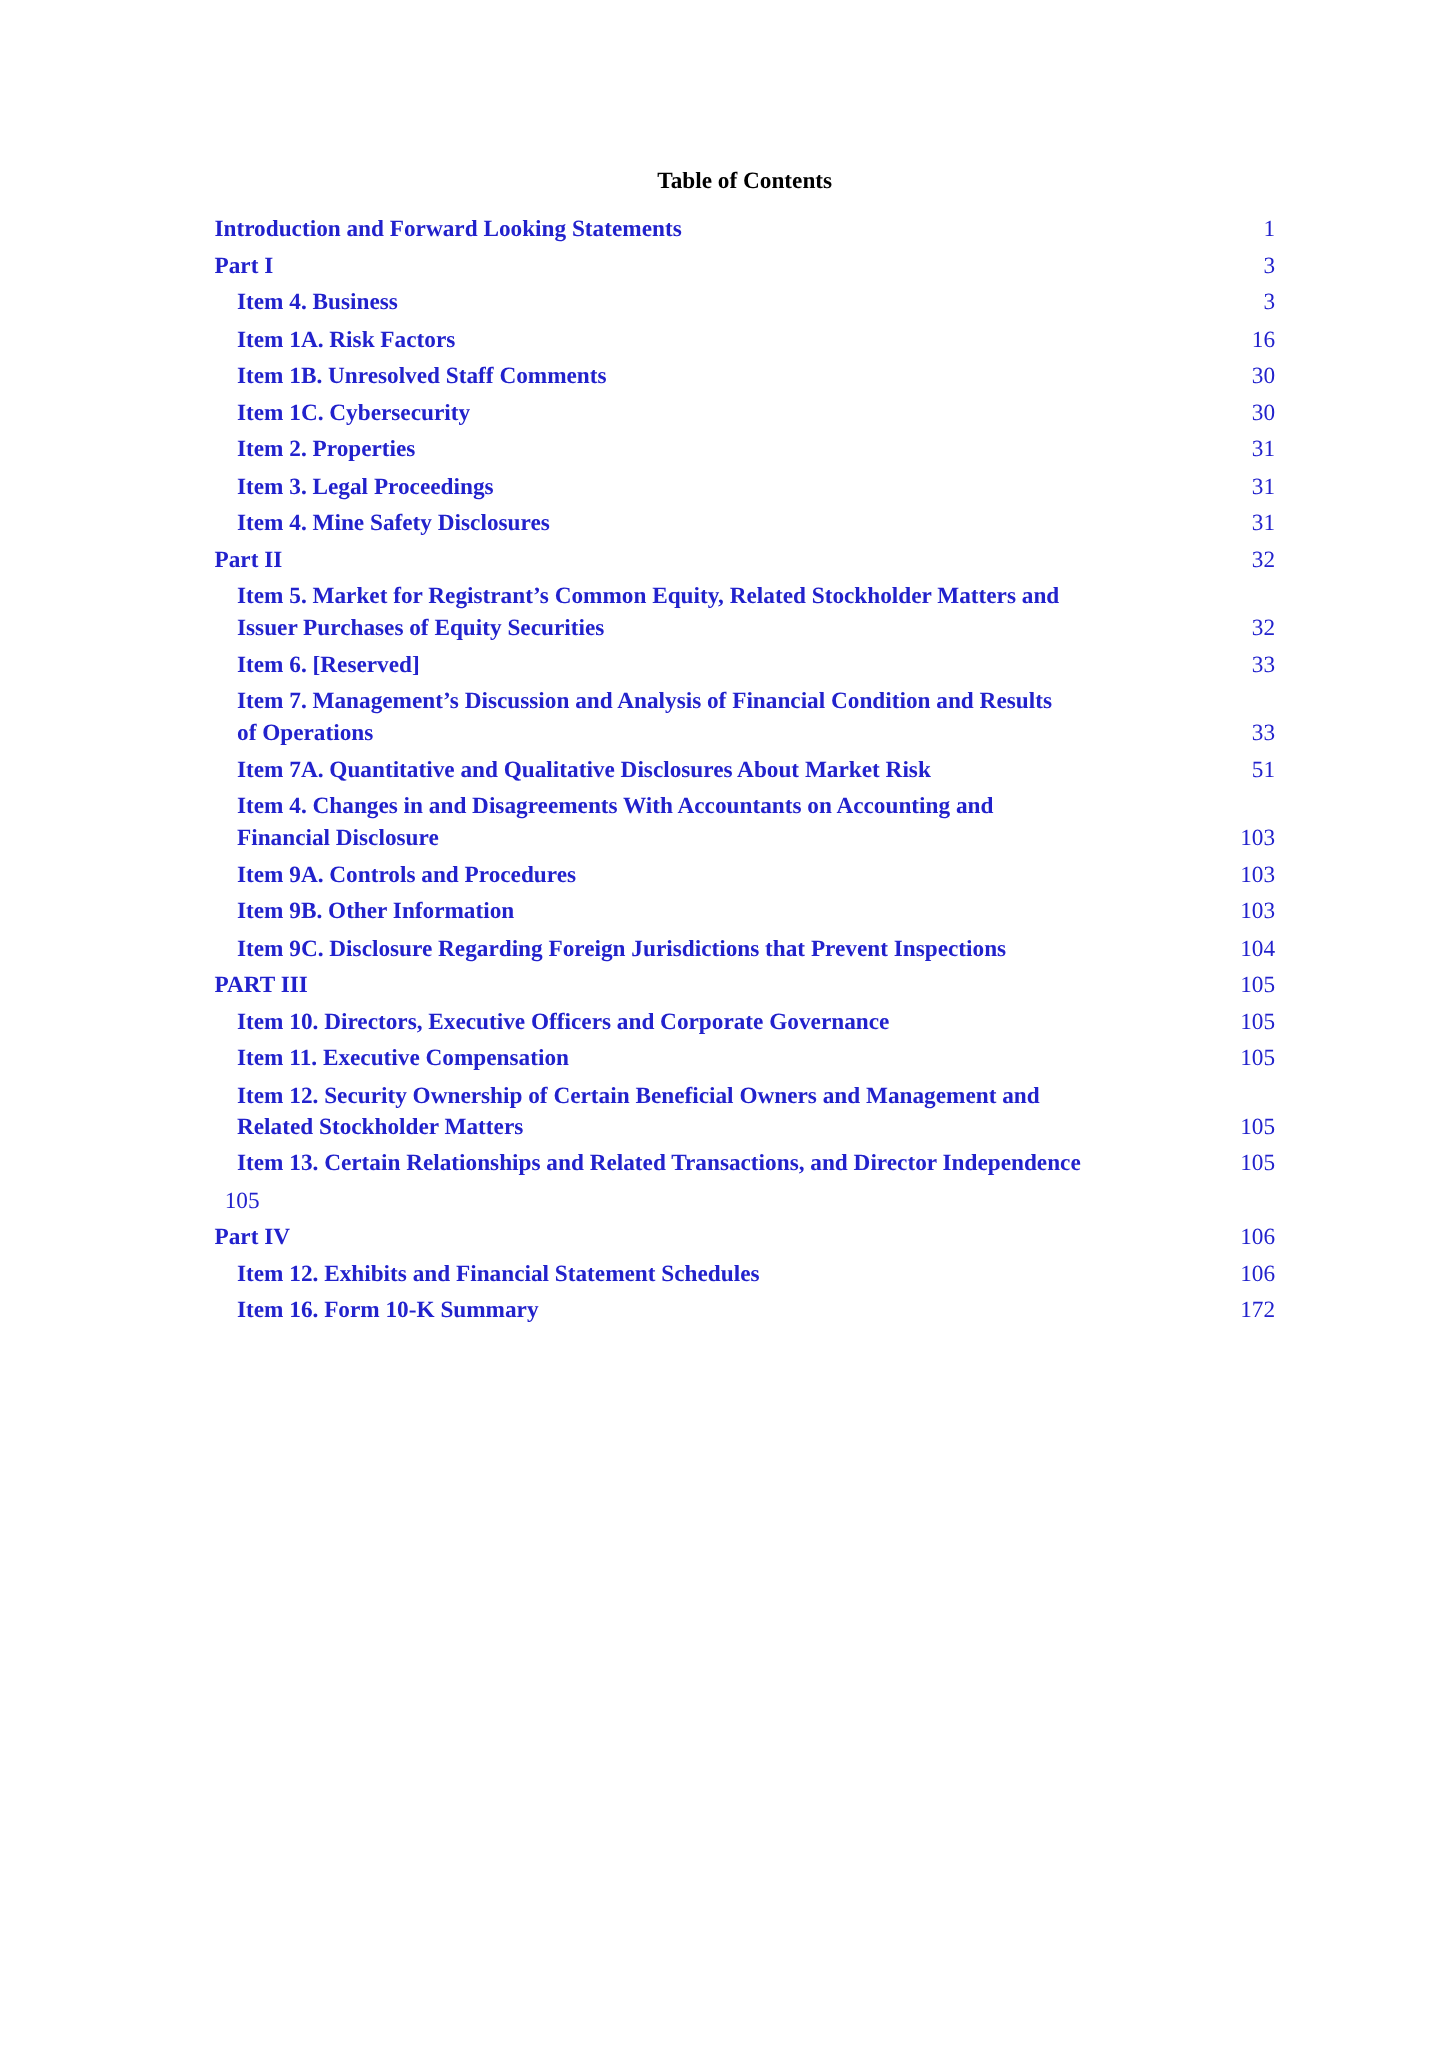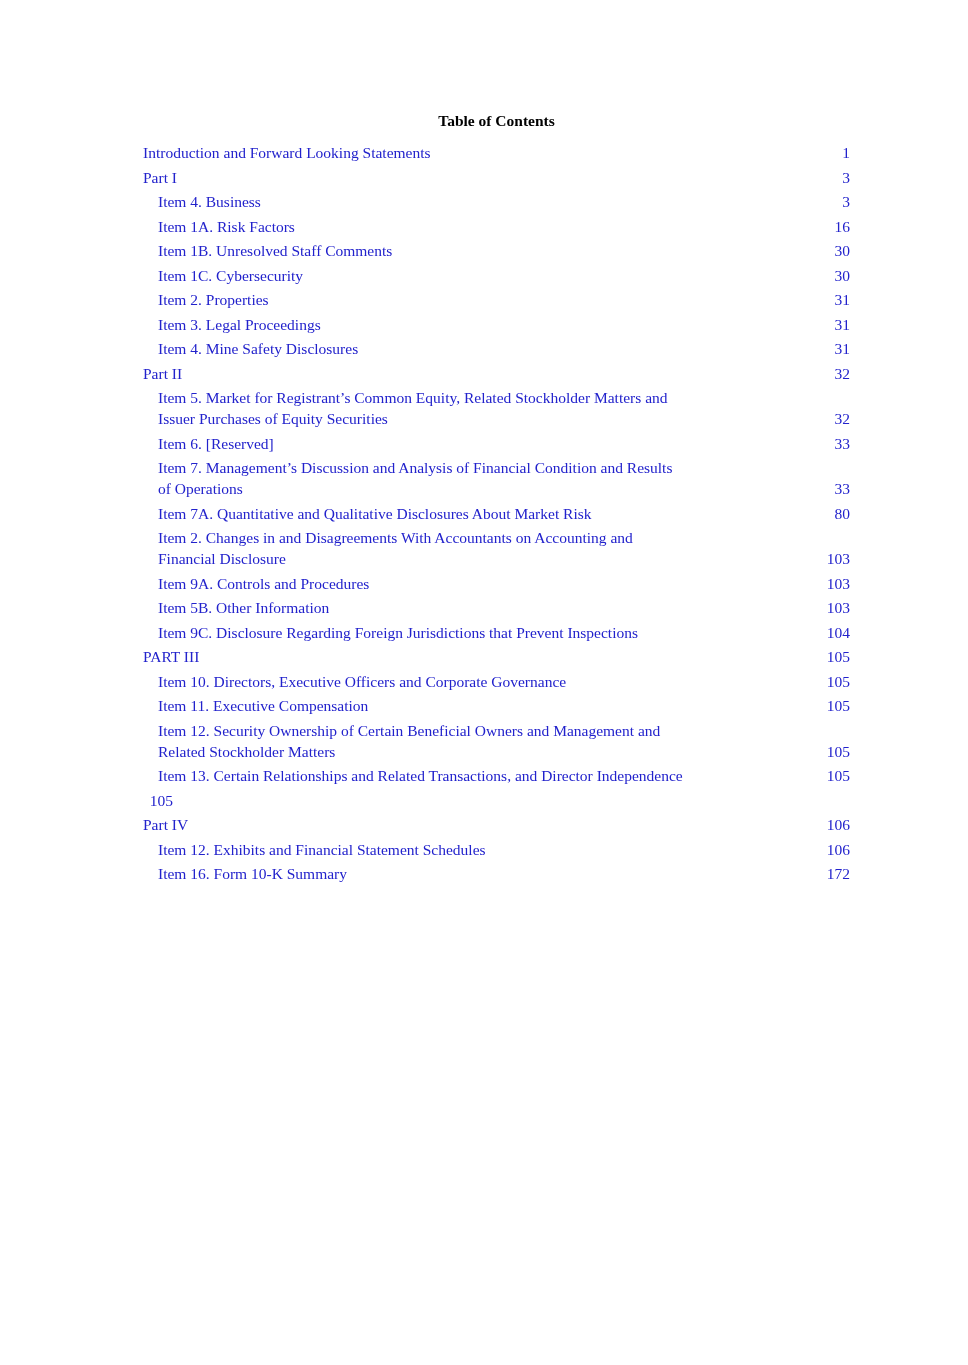--- a/index.html
+++ b/index.html
@@ -44,20 +44,21 @@
     line-height: 21px;
   }
   .toc-row.indent .toc-label {
     padding-left: 15px;
   }
   .toc-label {
     color: var(--link-color, #2222cc);
     white-space: pre-line;
     max-width: 600px;
     cursor: pointer;
+    font-weight: bold;
   }
   .toc-page {
     color: var(--link-color, #2222cc);
     text-align: right;
     min-width: 30px;
     cursor: pointer;
   }
 </style>
 </head>
 <body>
@@ -114,33 +115,33 @@
         <span class="toc-label">Item 6. [Reserved]</span>
         <span class="toc-page">33</span>
       </div>
       <div class="toc-row indent">
         <span class="toc-label">Item 7. Management’s Discussion and Analysis of Financial Condition and Results
 of Operations</span>
         <span class="toc-page">33</span>
       </div>
       <div class="toc-row indent">
         <span class="toc-label">Item 7A. Quantitative and Qualitative Disclosures About Market Risk</span>
-        <span class="toc-page">80</span>
+        <span class="toc-page">51</span>
       </div>
       <div class="toc-row indent">
-        <span class="toc-label">Item 2. Changes in and Disagreements With Accountants on Accounting and
+        <span class="toc-label">Item 4. Changes in and Disagreements With Accountants on Accounting and
 Financial Disclosure</span>
         <span class="toc-page">103</span>
       </div>
       <div class="toc-row indent">
         <span class="toc-label">Item 9A. Controls and Procedures</span>
         <span class="toc-page">103</span>
       </div>
       <div class="toc-row indent">
-        <span class="toc-label">Item 5B. Other Information</span>
+        <span class="toc-label">Item 9B. Other Information</span>
         <span class="toc-page">103</span>
       </div>
       <div class="toc-row indent">
         <span class="toc-label">Item 9C. Disclosure Regarding Foreign Jurisdictions that Prevent Inspections</span>
         <span class="toc-page">104</span>
       </div>
       <div class="toc-row">
         <span class="toc-label">PART III</span>
         <span class="toc-page">105</span>
       </div>

